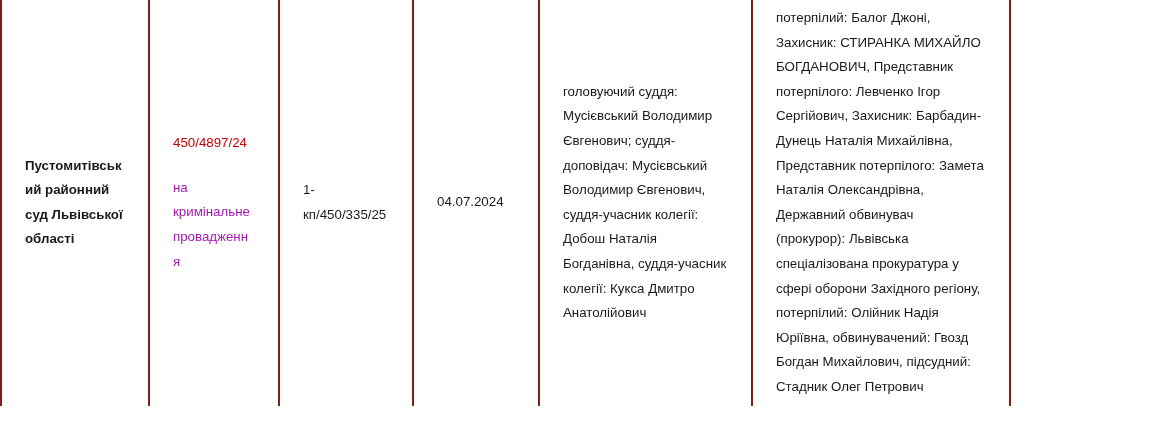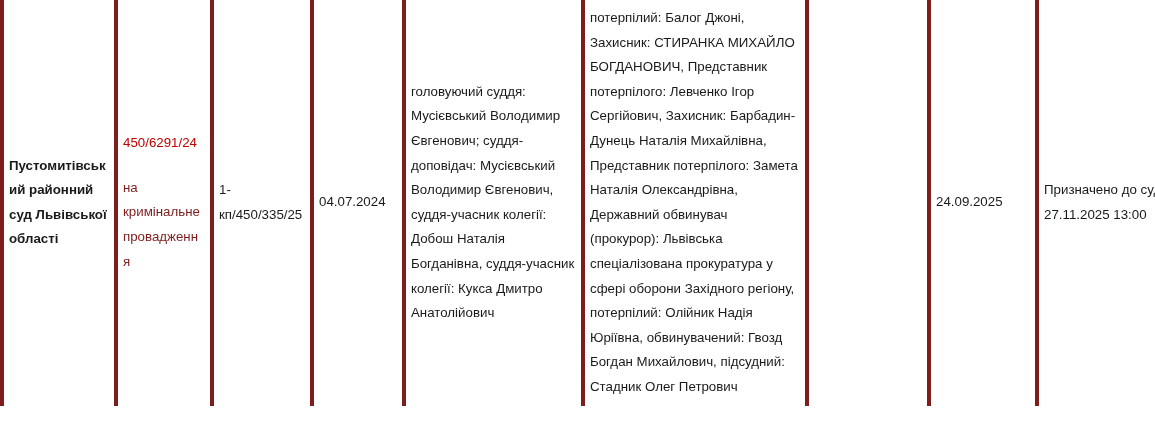--- a/index.html
+++ b/index.html
@@ -17,24 +17,24 @@
     position: relative;
     overflow: hidden;
     background: #ffffff;
   }
   table.case-table {
     border-collapse: collapse;
     width: 1155px;
     table-layout: fixed;
   }
   table.case-table td {
-    border-left: 4px solid #7f1d1d;
+    border-left: 2px solid #7f1d1d;
     border-right: 1px solid #d9d9d9;
     vertical-align: middle;
-    padding: 6px 5px;
+    padding: 6px 23px;
     font-size: 13.3px;
     line-height: 1.85;
     color: #1a1a1a;
     word-wrap: break-word;
     overflow-wrap: break-word;
   }
   td.col-court      { width: 100px; font-weight: bold; }
   td.col-case-no    { width: 82px;  }
   td.col-proc-no    { width: 86px;  }
   td.col-date       { width: 78px;  }
@@ -44,40 +44,40 @@
   td.col-upd-date   { width: 94px;  }
   td.col-status     { width: 232px; }
 
   .link {
     color: #c00000;
     text-decoration: none;
   }
 
   .case-no-block .sub {
     display: block;
-    color: #7f1d1d;
+    color: #a21caf;
     margin-top: 20px;
   }
   .tall-cell {
     vertical-align: top;
     padding-top: 2px;
   }
 </style>
 </head>
 <body>
 
 <div class="sheet">
   <table class="case-table">
     <tbody>
       <tr>
         <td class="col-court">
           <span>Пустомитівський районний суд Львівської області</span>
         </td>
         <td class="col-case-no case-no-block">
-          <a class="link" href="#">450/6291/24</a>
+          <a class="link" href="#">450/4897/24</a>
           <span class="sub">на кримінальне провадження</span>
         </td>
         <td class="col-proc-no">
           <span>1-кп/450/335/25</span>
         </td>
         <td class="col-date">
           <span>04.07.2024</span>
         </td>
         <td class="col-judges tall-cell">
           <span>головуючий суддя: Мусієвський Володимир Євгенович; суддя-доповідач: Мусієвський Володимир Євгенович, суддя-учасник колегії: Добош Наталія Богданівна, суддя-учасник колегії: Кукса Дмитро Анатолійович</span>

